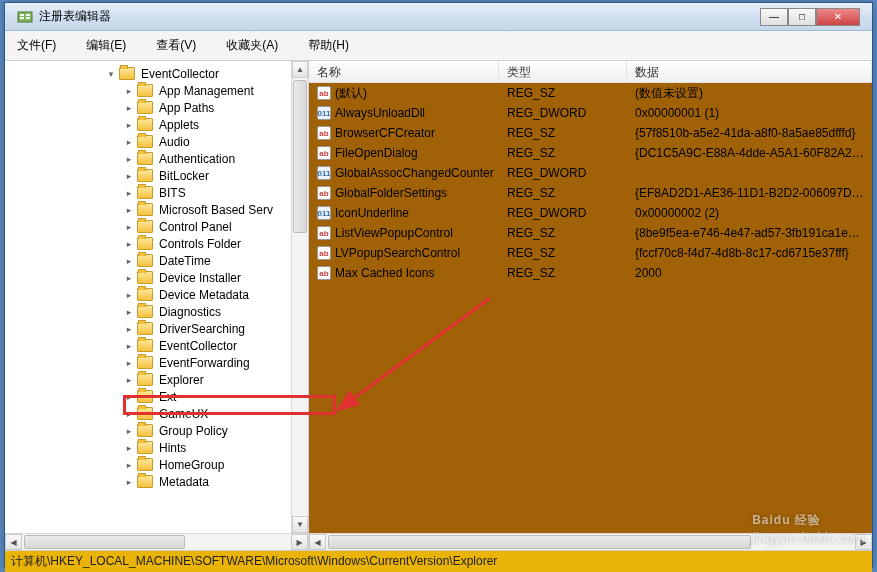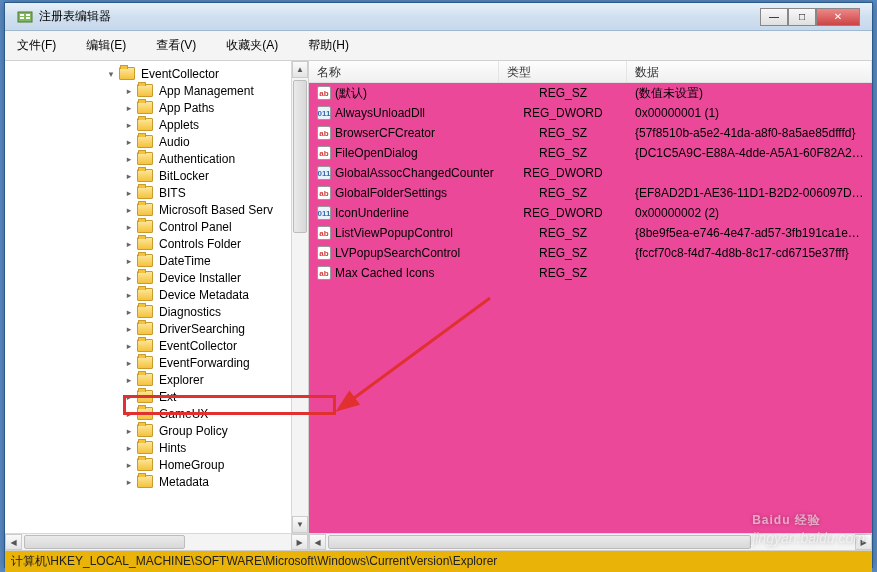--- a/index.html
+++ b/index.html
@@ -15,31 +15,31 @@
 .menuitem { padding: 2px 8px; cursor: default; }
 .content { display:flex; height: 489px; }
 .treepane { width: 304px; border-right: 1px solid #d0d0d0; overflow: hidden; position: relative; background:#fff; }
 .tree { padding: 4px 0 0 0; overflow-y: auto; overflow-x: hidden; height: 470px; }
 .treerow { display:flex; align-items:center; height: 17px; padding-left: 10px; white-space: nowrap; cursor: default; }
 .treerow .expander { width:12px; text-align:center; color:#666; font-size:9px; display:inline-block; }
 .treerow .folder { width:16px; height:13px; background: linear-gradient(#fce79a,#f5c23e); border:1px solid #c89b2a; border-radius:1px; margin: 0 4px 0 2px; display:inline-block; position:relative; }
 .treerow .folder::before { content:""; position:absolute; top:-3px; left:0; width:6px; height:3px; background:#f5c23e; border:1px solid #c89b2a; border-bottom:none; border-radius:1px 1px 0 0; }
 .treerow.root .folder { background: linear-gradient(#fce79a,#f5c23e); }
 .treerow .lbl { padding: 0 2px; }
-.listpane { flex:1; overflow:hidden; background:#ec4899; position:relative; }
+.listpane { flex:1; overflow:hidden; background:#a16207; position:relative; }
 .listhdr { display:flex; height:22px; border-bottom: 1px solid #e0e0e0; background: linear-gradient(#fdfdfd,#f0f0f0); }
 .listhdr .col { padding: 3px 8px; border-right:1px solid #e4e4e4; color:#333; }
 .col.name { width: 190px; }
 .col.type { width: 128px; }
 .col.data { flex:1; }
 .listbody { overflow:auto; height: 448px; }
 .listrow { display:flex; height:20px; align-items:center; white-space:nowrap; }
 .listrow .cell { padding: 0 8px; overflow:hidden; text-overflow:ellipsis; }
 .listrow .name { width:190px; display:flex; align-items:center; gap:4px; }
-.listrow .type { width:128px;text-align:center; }
+.listrow .type { width:128px; }
 .listrow .data { flex:1; }
 .valicon { width:14px; height:14px; border:1px solid #999; border-radius:2px; display:inline-flex; align-items:center; justify-content:center; font-size:8px; font-weight:bold; }
 .valicon.str { background:#fff; color:#d04040; }
 .valicon.bin { background:#eaf2fb; color:#3a6aa8; }
 .hscroll { position:absolute; bottom:0; left:0; right:0; height:17px; background:#f0f0f0; border-top:1px solid #d8d8d8; display:flex; }
 .hscroll .arrow { width:17px; background:linear-gradient(#fafafa,#e4e4e4); border:1px solid #ccc; display:flex;align-items:center;justify-content:center;font-size:8px;color:#555; }
 .hscroll .track { flex:1; background:#f4f4f4; position:relative; }
 .hscroll .thumb { position:absolute; top:1px; bottom:1px; left:2px; width:60%; background:linear-gradient(#eaeaea,#d8d8d8); border:1px solid #bcbcbc; border-radius:2px; }
 .vscroll { position:absolute; top:0; right:0; bottom:17px; width:17px; background:#f0f0f0; border-left:1px solid #d8d8d8; display:flex; flex-direction:column; }
 .vscroll .arrow { height:17px; background:linear-gradient(#fafafa,#e4e4e4); border:1px solid #ccc; display:flex;align-items:center;justify-content:center;font-size:8px;color:#555; }
@@ -303,20 +303,21 @@
             </div>
             <div class="cell type">REG_SZ</div>
             <div class="cell data">{fccf70c8-f4d7-4d8b-8c17-cd6715e37fff}</div>
           </div>
           <div class="listrow">
             <div class="cell name">
               <span class="valicon str">ab</span>
               <span>Max Cached Icons</span>
             </div>
             <div class="cell type">REG_SZ</div>
+            <div class="cell data">2000</div>
           </div>
         </div>
       <div class="hscroll">
         <div class="arrow">◀</div>
         <div class="track">
             <div class="thumb" style="width:80%"></div>
           </div>
         <div class="arrow">▶</div>
       </div>
     </div>

